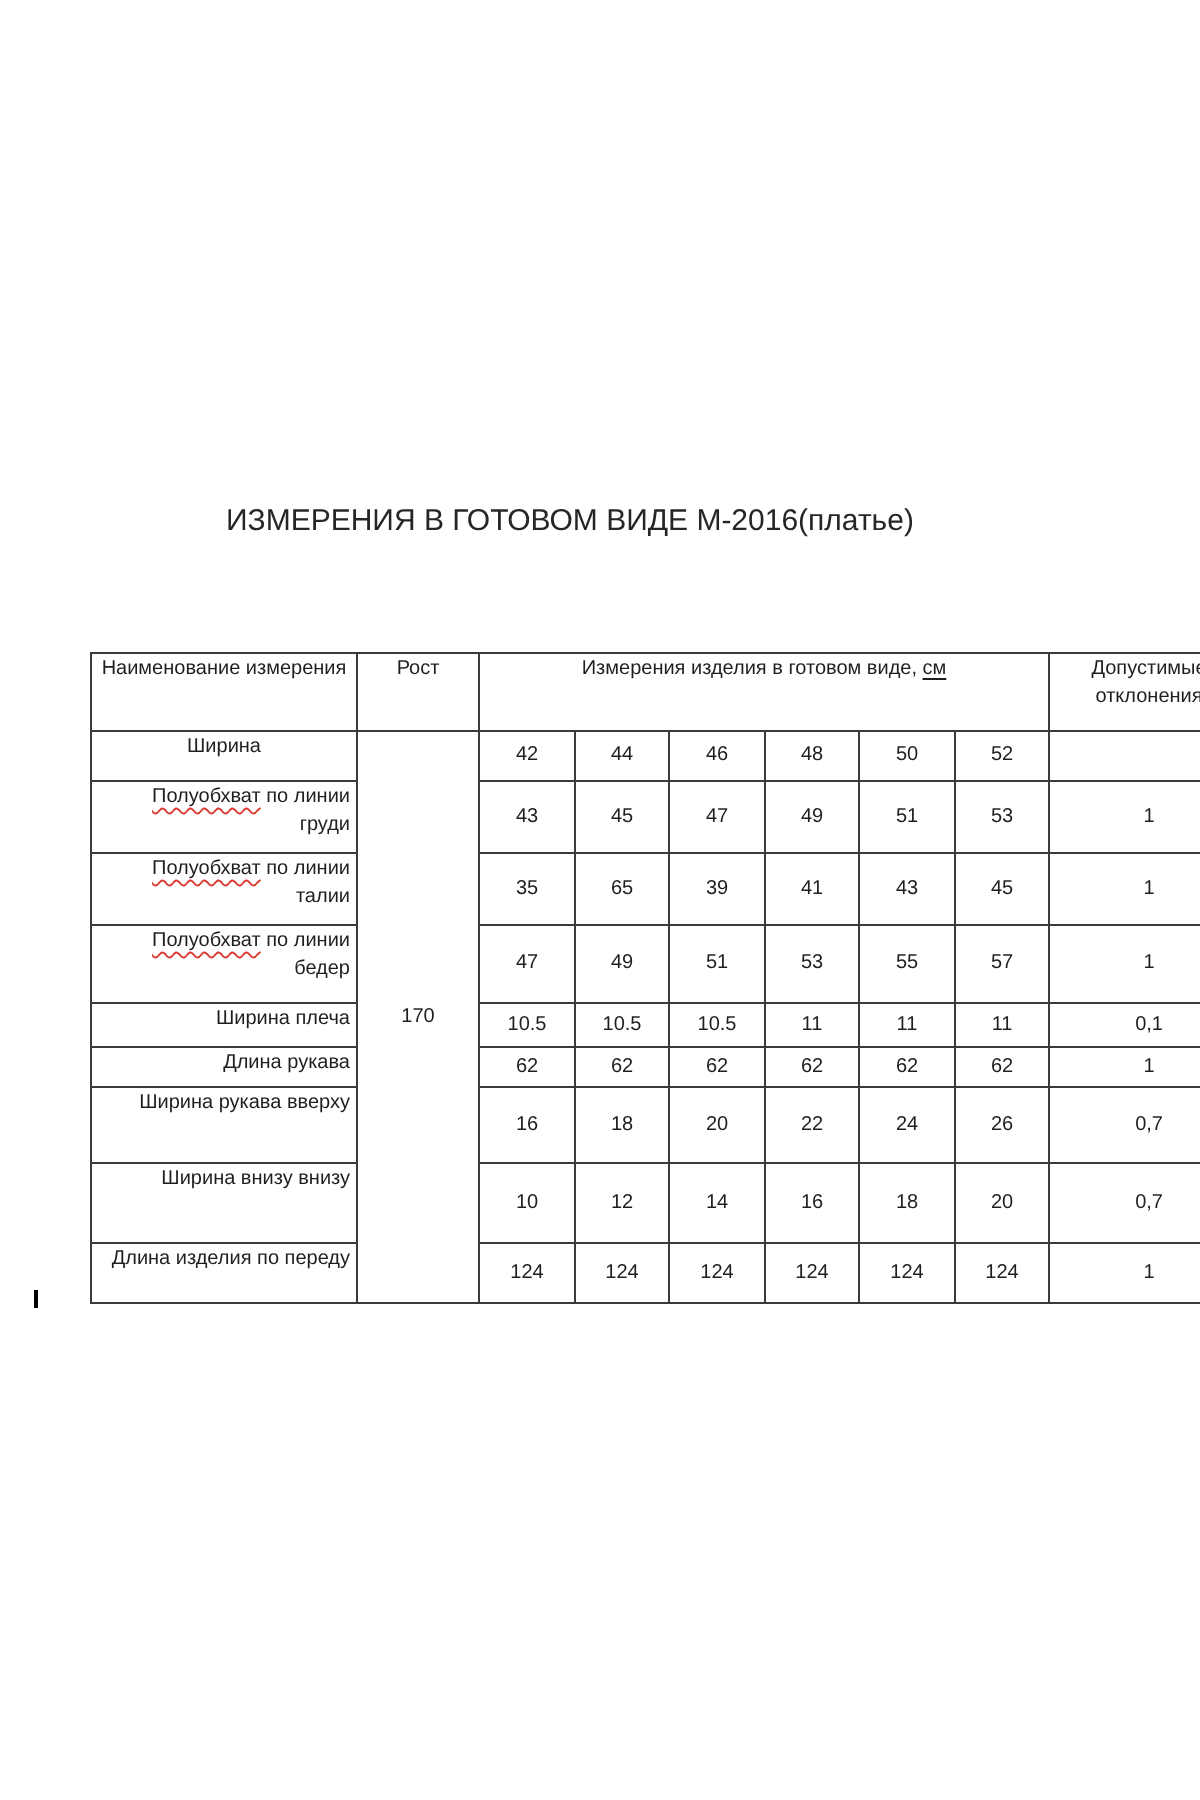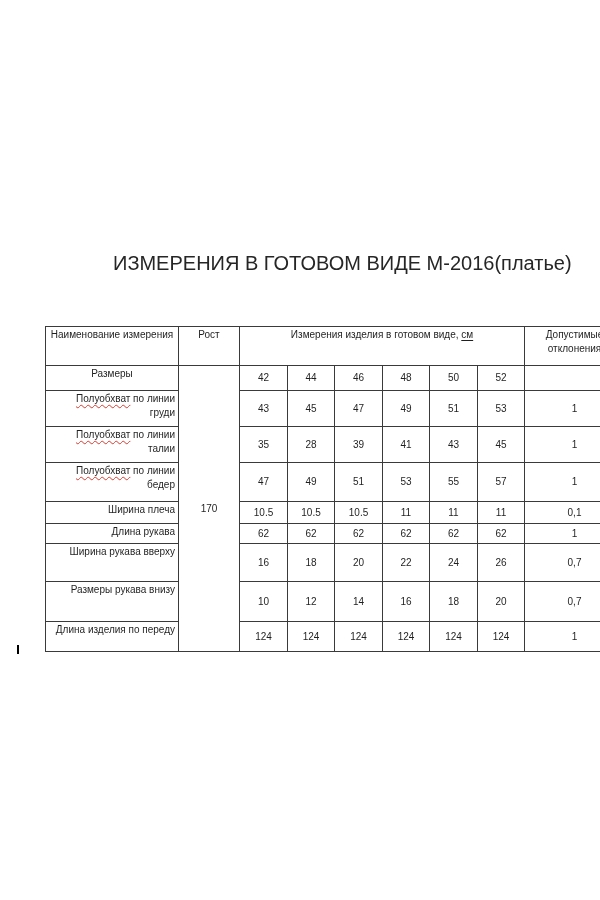--- a/index.html
+++ b/index.html
@@ -8,21 +8,21 @@
     position: relative;
     background: #ffffff;
     font-family: "Liberation Sans", "DejaVu Sans", sans-serif;
     color: #1f1f1f;
     overflow: hidden;
   }
   .doc-title {
     position: absolute;
     left: 113px;
     top: 252px;
-    font-size: 20px;
+    font-size: 15px;
     font-weight: 400;
     color: #262626;
     white-space: nowrap;
   }
   table.meas {
     position: absolute;
     left: 13px;
     top: 326px;
     width: 579px;
     border-collapse: collapse;
@@ -85,21 +85,21 @@
 
   <tbody>
       <tr style="height:39px">
     <td class="hdr">Наименование измерения</td>
     <td class="hdr">Рост</td>
     <td class="hdr" colspan="6"><span>Измерения изделия в готовом виде, </span><span class="sp-green">см</span></td>
     <td class="hdr">Допустимые отклонения</td>
   </tr>
 
   <tr style="height:25px">
-    <td class="hdr">Размеры</td>
+    <td class="hdr">Ширина</td>
     <td class="rost" rowspan="9">170</td>
     <td class="num">42</td>
     <td class="num">44</td>
     <td class="num">46</td>
     <td class="num">48</td>
     <td class="num">50</td>
     <td class="num">52</td>
     <td class="num"></td>
   </tr>
 
@@ -110,21 +110,21 @@
     <td class="num">47</td>
     <td class="num">49</td>
     <td class="num">51</td>
     <td class="num">53</td>
     <td class="num">1</td>
   </tr>
 
   <tr style="height:36px">
     <td class="lbl"><span class="sp-red">Полуобхват</span><span> по линии талии</span></td>
     <td class="num">35</td>
-    <td class="num">28</td>
+    <td class="num">65</td>
     <td class="num">39</td>
     <td class="num">41</td>
     <td class="num">43</td>
     <td class="num">45</td>
     <td class="num">1</td>
   </tr>
 
   <tr style="height:39px">
     <td class="lbl"><span class="sp-red">Полуобхват</span><span> по линии бедер</span></td>
     <td class="num">47</td>
@@ -163,21 +163,21 @@
     <td class="num">16</td>
     <td class="num">18</td>
     <td class="num">20</td>
     <td class="num">22</td>
     <td class="num">24</td>
     <td class="num">26</td>
     <td class="num">0,7</td>
   </tr>
 
   <tr style="height:40px">
-    <td class="lbl"><span class="sp-red"></span><span>Размеры рукава внизу</span></td>
+    <td class="lbl"><span class="sp-red"></span><span>Ширина внизу внизу</span></td>
     <td class="num">10</td>
     <td class="num">12</td>
     <td class="num">14</td>
     <td class="num">16</td>
     <td class="num">18</td>
     <td class="num">20</td>
     <td class="num">0,7</td>
   </tr>
 
   <tr style="height:30px">

